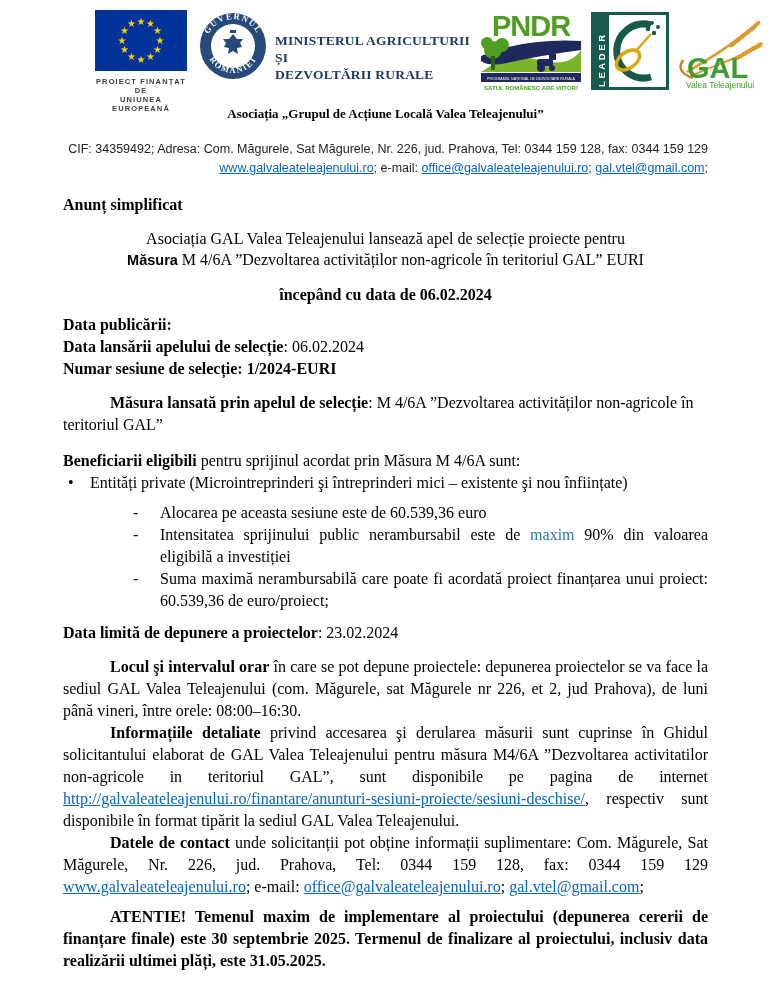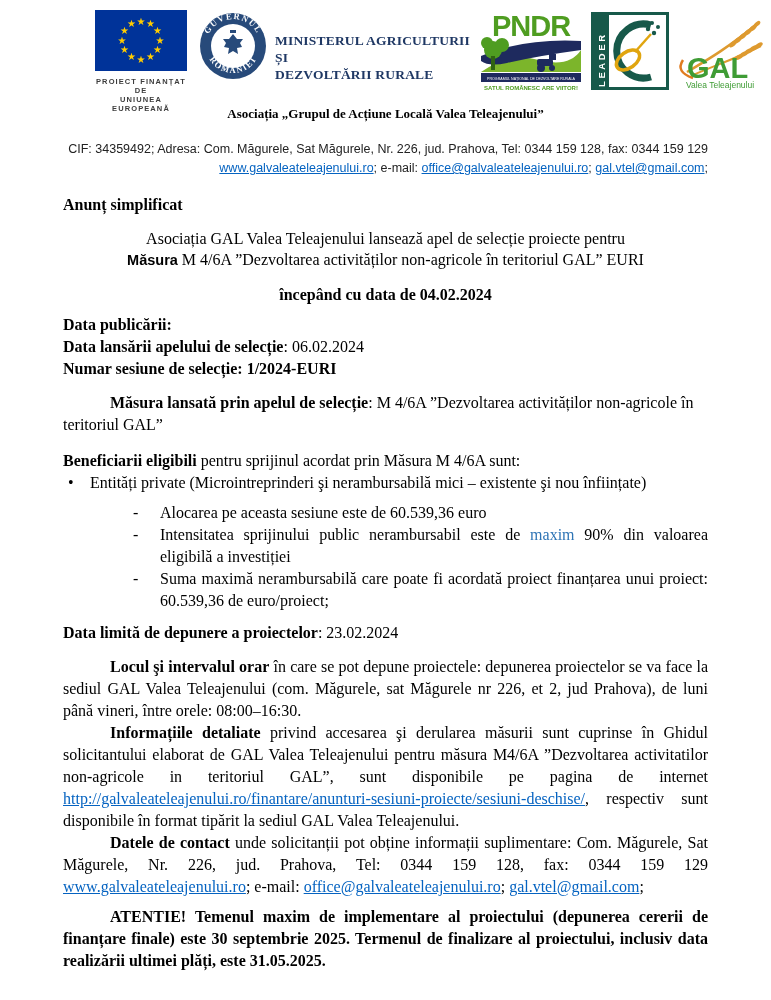--- a/index.html
+++ b/index.html
@@ -162,37 +162,37 @@
     </div>
   </div>
 
   <div class="ann-title">Anunț simplificat</div>
 
   <div class="intro">
     <div>Asociația GAL Valea Teleajenului lansează apel de selecție proiecte pentru</div>
     <div><span class="masura-label">Măsura</span><span> M 4/6A ”Dezvoltarea activităților non-agricole în teritoriul GAL” EURI</span></div>
   </div>
 
-  <div class="start-date">începând cu data de 04.02.2024</div>
+  <div class="start-date">începând cu data de 06.02.2024</div>
 
   <div class="para meta">
     <div class="b">Data publicării:</div>
     <div><span class="b">Data lansării apelului de selecție</span><span>: 06.02.2024</span></div>
     <div class="b">Numar sesiune de selecție: 1/2024-EURI</div>
   </div>
 
   <div class="para measure">
     <span class="b">Măsura lansată prin apelul de selecție</span><span>: M 4/6A ”Dezvoltarea activităților non-agricole în teritoriul GAL”</span>
   </div>
 
   <div class="para benef">
     <div><span class="b">Beneficiarii eligibili</span><span> pentru sprijinul acordat prin Măsura M 4/6A sunt:</span></div>
     <div class="bullet-row">
       <span class="bullet-marker">•</span>
-      <span class="bullet-text">Entități private (Microintreprinderi şi nerambursabilă mici – existente şi nou înființate)</span>
+      <span class="bullet-text">Entități private (Microintreprinderi şi întreprinderi mici – existente şi nou înființate)</span>
     </div>
   </div>
 
   <div class="para dash-list">
     <div class="dash-row">
       <span class="dash-marker">-</span>
       <span class="dash-text">Alocarea pe aceasta sesiune este de 60.539,36 euro</span>
     </div>
     <div class="dash-row">
       <span class="dash-marker">-</span>

